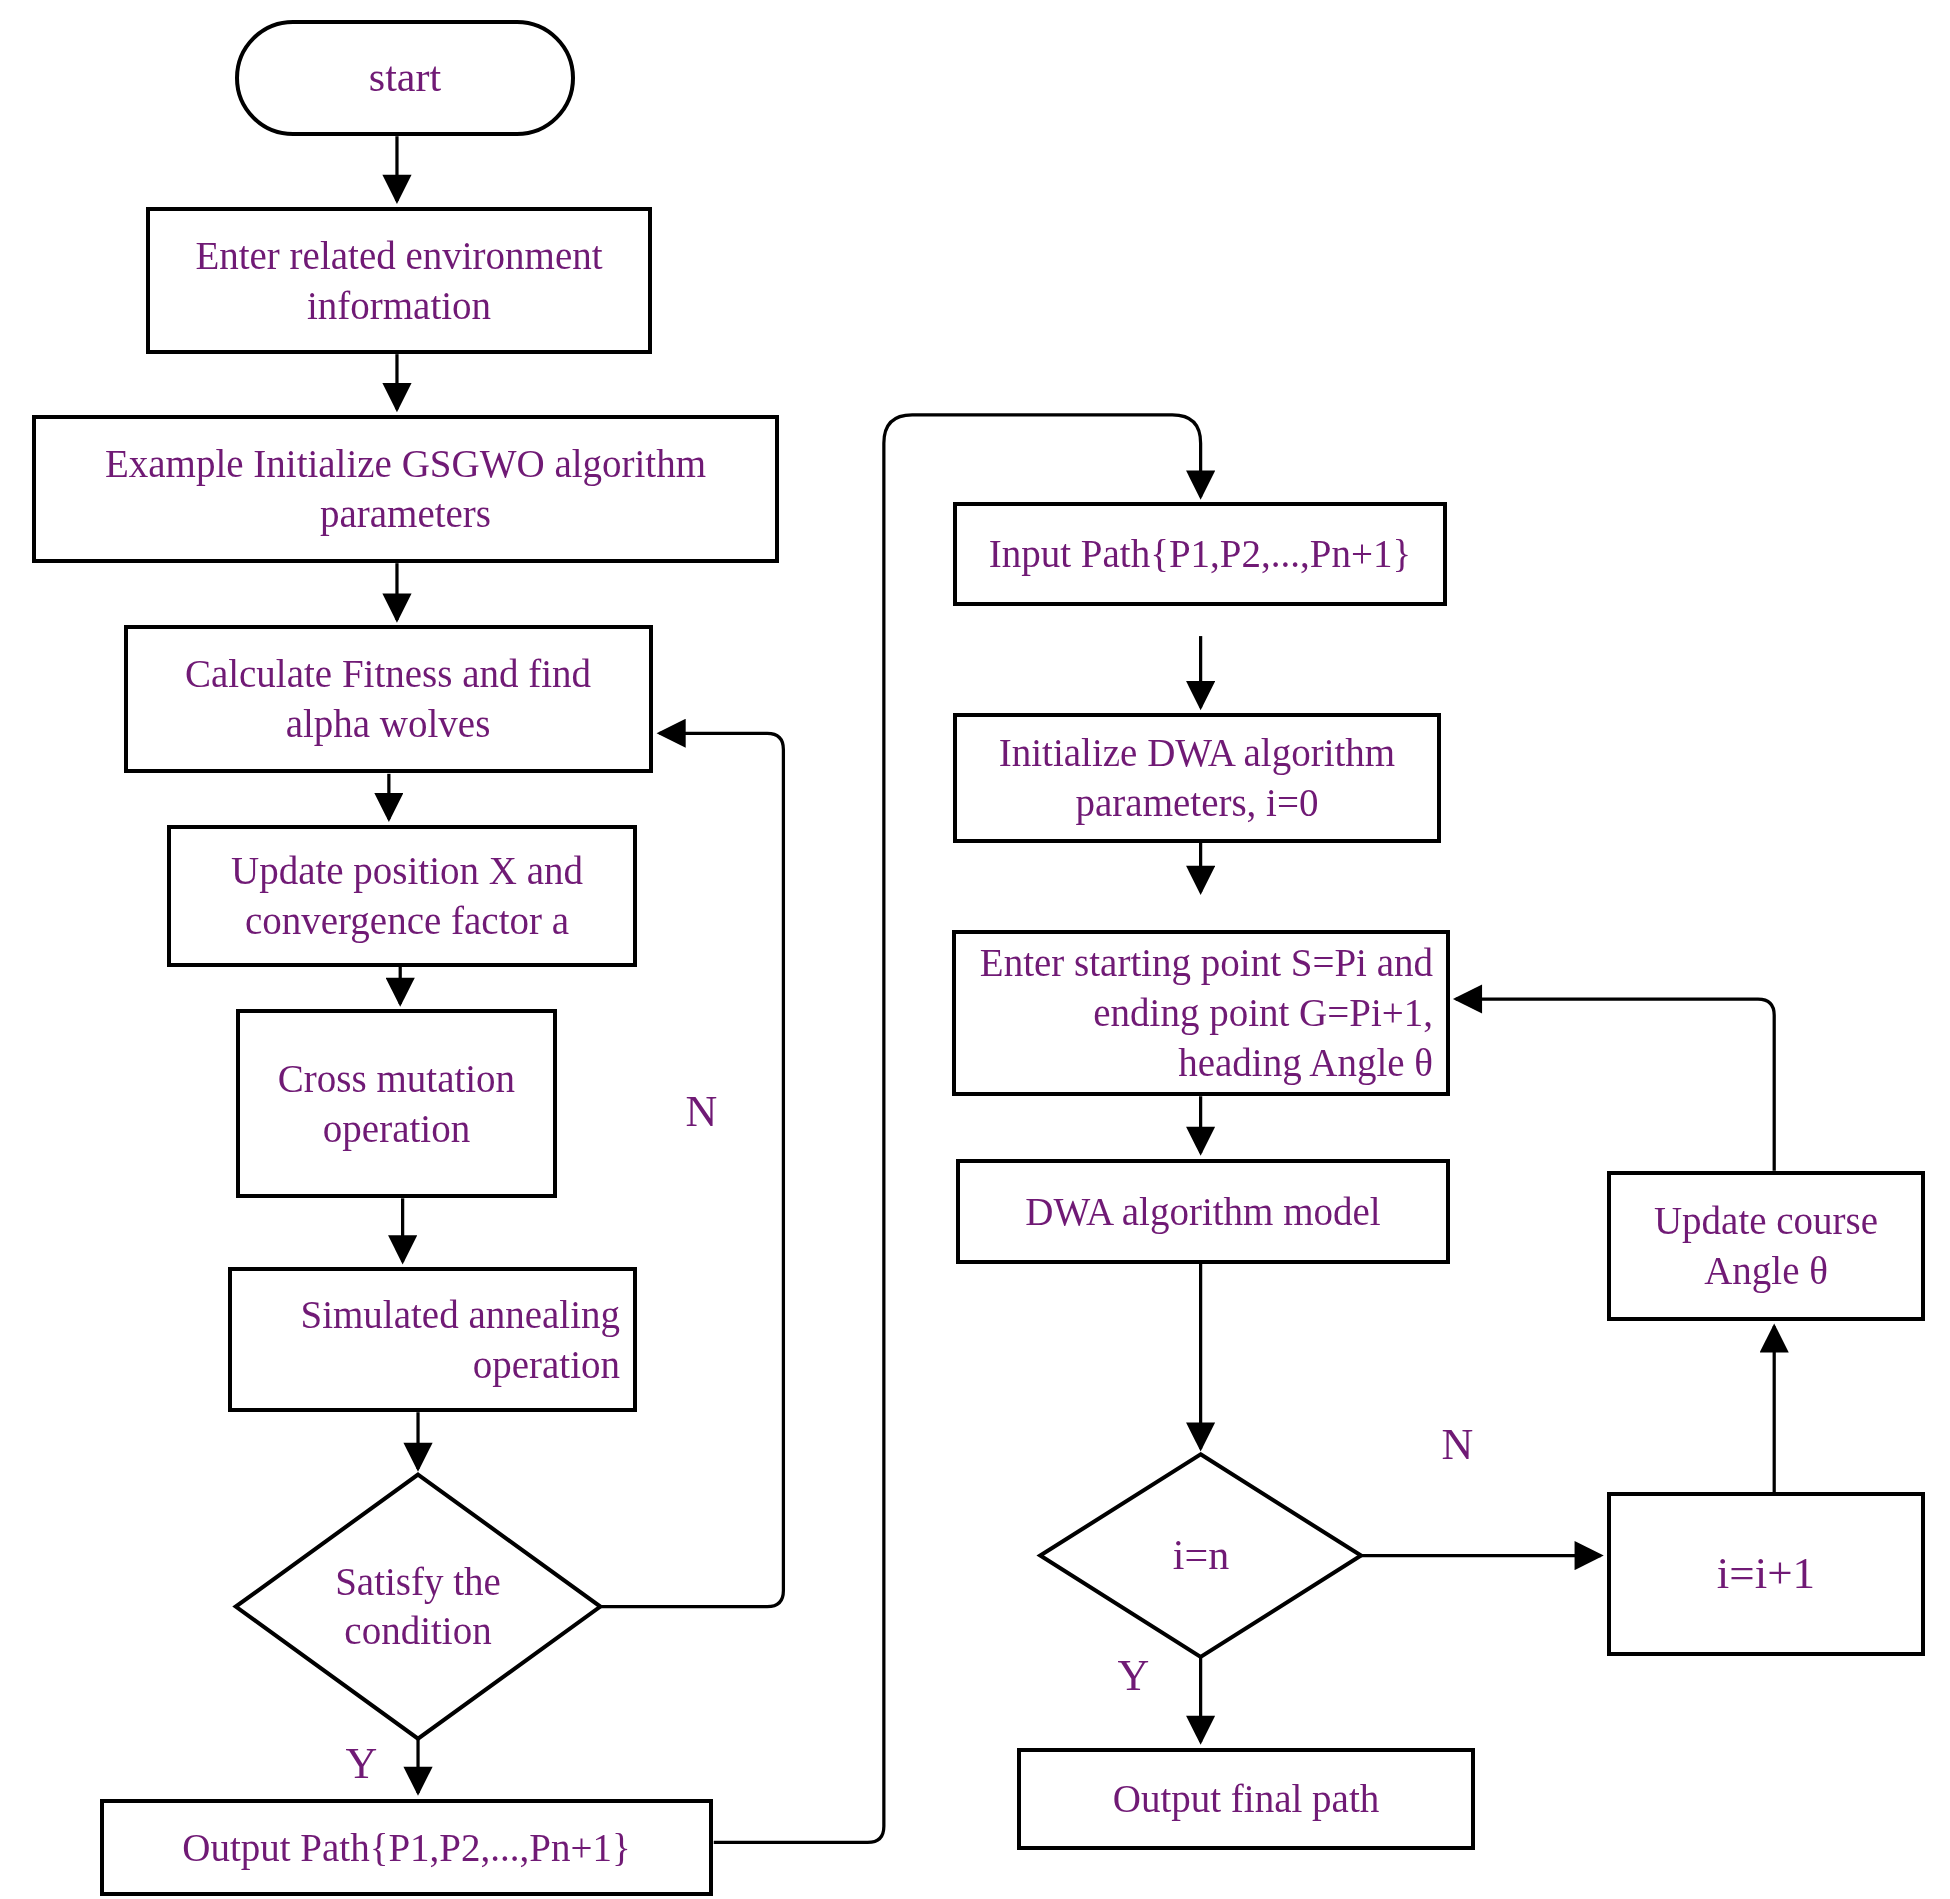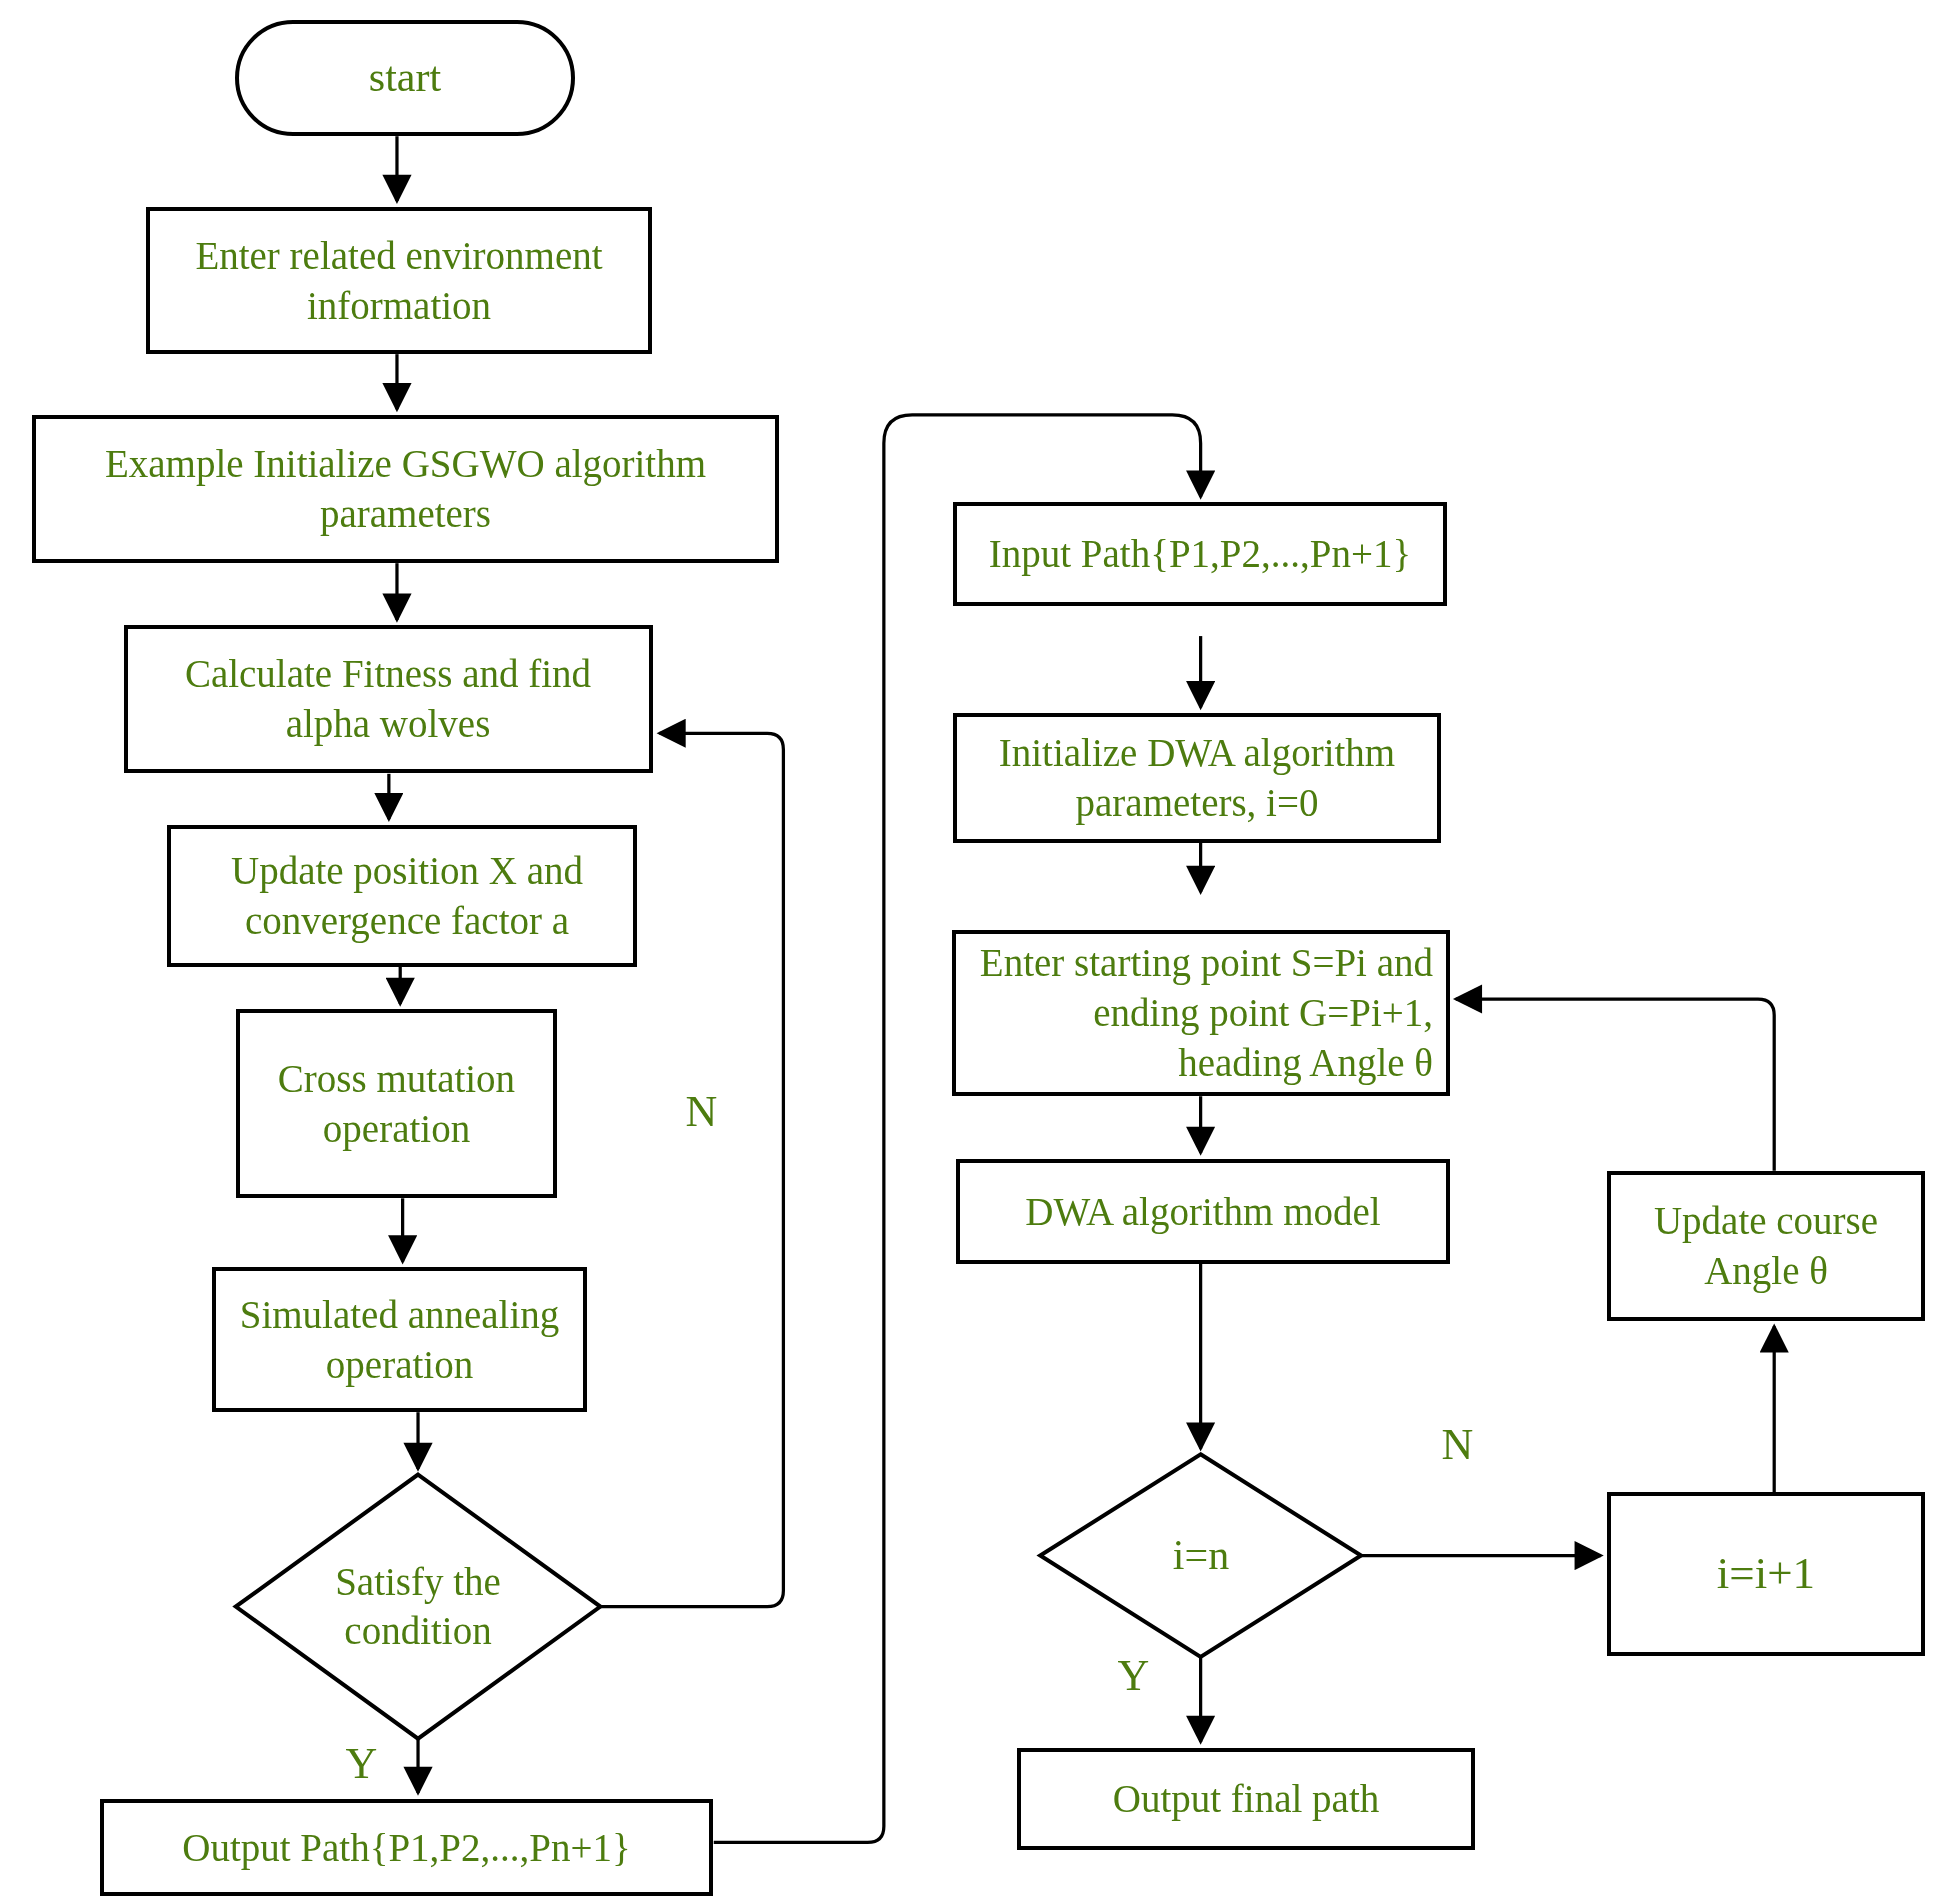--- a/index.html
+++ b/index.html
@@ -6,21 +6,21 @@
     margin: 0;
     padding: 0;
     background: #ffffff;
   }
   #canvas {
     position: relative;
     width: 1950px;
     height: 1900px;
     background: #ffffff;
     font-family: "Liberation Serif", "DejaVu Serif", serif;
-    color: #4d7c0f;
+    color: #701a75;
   }
   #edges {
     position: absolute;
     left: 0;
     top: 0;
     width: 1950px;
     height: 1900px;
   }
   .node {
     position: absolute;
@@ -106,21 +106,21 @@
   <div class="node" style="left:146px; top:207px; width:506px; height:147px;">Enter related environment information</div>
 
   <div class="node" style="left:32px; top:415px; width:747px; height:148px;">Example Initialize GSGWO algorithm parameters</div>
 
   <div class="node" style="left:124px; top:625px; width:529px; height:148px;padding-left:12px;">Calculate Fitness and find alpha wolves</div>
 
   <div class="node" style="left:167px; top:825px; width:470px; height:142px;padding-left:23px;">Update position X and convergence factor a</div>
 
   <div class="node" style="left:236px; top:1009px; width:321px; height:189px;">Cross mutation operation</div>
 
-  <div class="node" style="left:212px; top:1267px; width:375px; height:145px;">Simulated annealing operation</div>
+  <div class="node" style="left:228px; top:1267px; width:409px; height:145px;text-align:right;">Simulated annealing operation</div>
 
   <div class="diamond-label" style="left:272px; top:1538px; width:292px; height:138px;">Satisfy the condition</div>
 
   <div class="node" style="left:100px; top:1799px; width:613px; height:97px;">Output Path{P1,P2,...,Pn+1}</div>
 
   <div class="node" style="left:953px; top:502px; width:494px; height:104px;">Input Path{P1,P2,...,Pn+1}</div>
 
   <div class="node" style="left:953px; top:713px; width:488px; height:130px;">Initialize DWA algorithm parameters, i=0</div>
 
   <div class="node" style="left:952px; top:930px; width:498px; height:166px;text-align:right;">Enter starting point S=Pi and ending point G=Pi+1, heading Angle θ</div>

